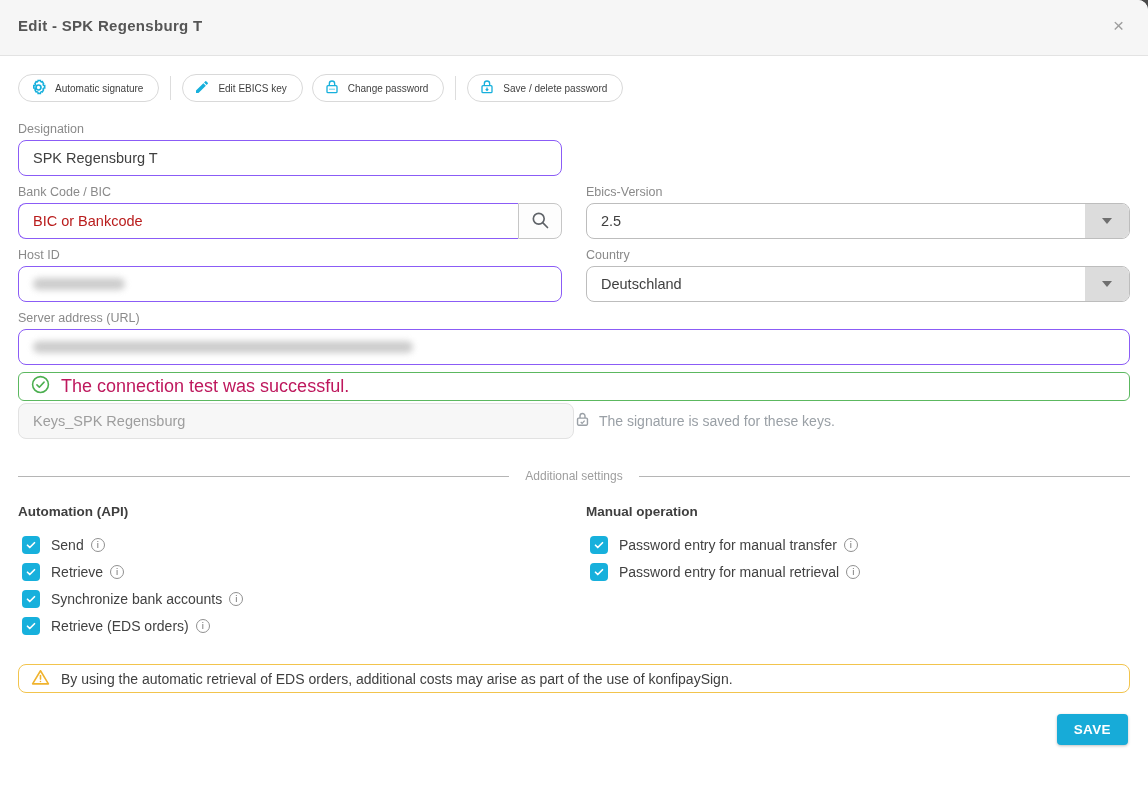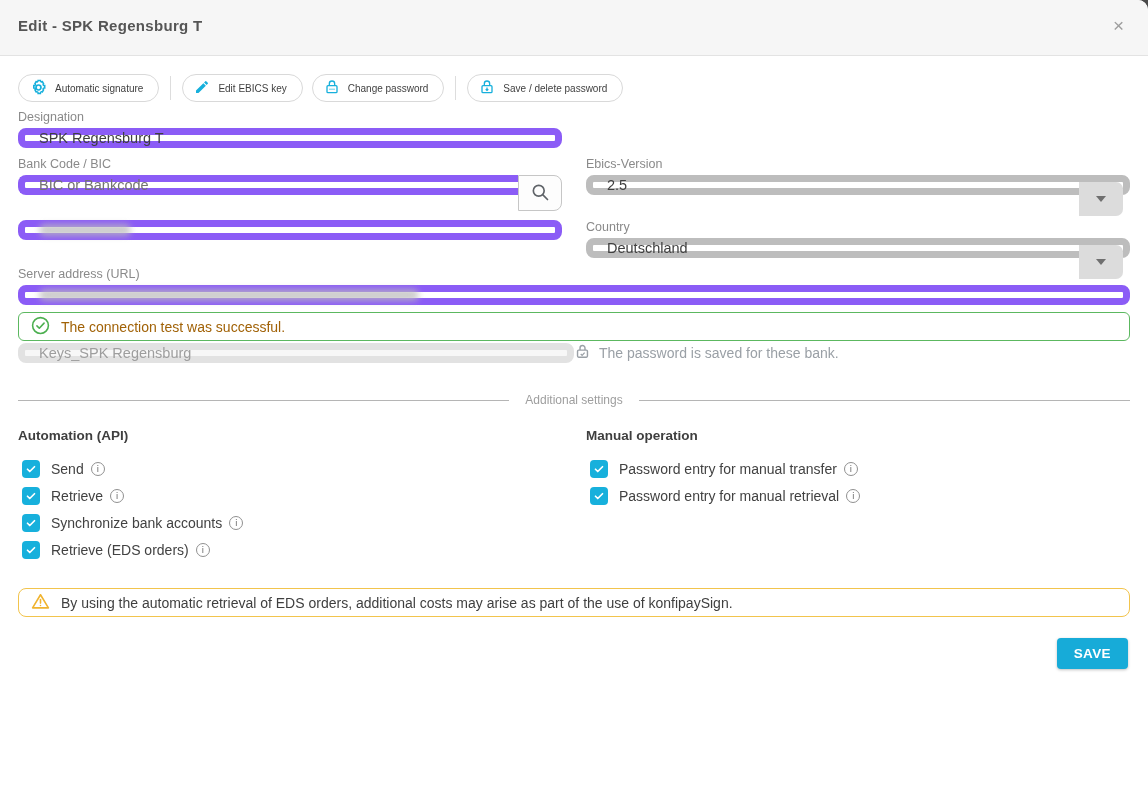--- a/index.html
+++ b/index.html
@@ -37,27 +37,27 @@
     font-size:10px; color:#3f3f3f; cursor:pointer; white-space:nowrap;
   }
   .tbtn svg { flex:0 0 auto; }
   .tb-divider { width:1px; height:24px; background:#ddd; margin:0 2px; }
 
   
   .grid2 { display:grid; grid-template-columns:1fr 1fr; column-gap:24px; }
   .field { margin-top:9px; }
   .field-label { font-size:12.5px; color:#8a8a8a; margin-bottom:4px; display:block; }
   .input {
-    height:20px; width:100%;
-    border:7px solid #8b5cf6; border-radius:8px;
+    height:36px; width:100%;
+    border:1px solid #8b5cf6; border-radius:8px;
     display:flex; align-items:center; padding:0 14px;
     font-size:14.5px; color:#3f3f3f; background:#fff;
   }
   .input.disabled { background:#f7f7f7; border-color:#e2e2e2; color:#9e9e9e; }
-  .placeholder { color:#737373; }
+  .placeholder { color:#b91c1c; }
   .redacted {
     display:inline-block; height:12px; border-radius:6px;
     background:#bcbcbc; filter:blur(3px); opacity:.75;
   }
   .w90 { width:92px; } .w70 { width:72px; } .w380 { width:380px; }
 
   .input-group { display:flex; }
   .input-group .input { border-radius:8px 0 0 8px; border-right:none; flex:1; }
   .search-btn {
     width:44px; height:36px; border:1px solid #c6c6c6; border-radius:0 8px 8px 0;
@@ -69,21 +69,21 @@
     position:absolute; top:0; right:0; width:44px; height:34px;
     background:#dcdcdc; border-radius:0 7px 7px 0;
     display:flex; align-items:center; justify-content:center;
   }
   .caret { width:0; height:0; border-left:5px solid transparent; border-right:5px solid transparent; border-top:6px solid #6f6f6f; }
 
   
   .success-box {
     margin-top:7px; height:29px; border:1px solid #5cb860; border-radius:6px;
     display:flex; align-items:center; gap:11px; padding:0 12px;
-    font-size:14px; color:#a16207; background:#fff;
+    font-size:18px; color:#be185d; background:#fff;
   }
   .annotation-box {
     margin:4px 0 3px -18px; width:243px; height:37px;
     border:5px solid #e3201b; border-radius:8px; background:#fff;
     display:flex; align-items:center; padding-left:13px;
     font-size:12px; color:#8a8a8a; white-space:nowrap;
   }
   .keys-row { display:grid; grid-template-columns:1fr 1fr; align-items:center; margin-top:2px; }
   .pwd-saved { display:flex; align-items:center; gap:8px; font-size:14px; color:#9aa0a6; }
 
@@ -171,21 +171,21 @@
               <rect x="4.5" y="10" width="15" height="10.5" rx="1.5"></rect>
               <path d="M8 10V7a4 4 0 0 1 8 0v3"></path>
               <path d="M12 12.8v4.4M10 15.4l2 1.8 2-1.8" stroke-width="1.8"></path>
             </svg>
         </span>
         <span>Save / delete password</span>
       </button>
     </div>
 
     <div class="grid2">
-      <div class="field" style="margin-top:8px;">
+      <div class="field" style="margin-top:20px;">
         <span class="field-label">Designation</span>
         <div class="input">
           <span>SPK Regensburg T</span>
         </div>
       </div>
       <div></div>
     </div>
 
 
     <div class="grid2">
@@ -211,20 +211,21 @@
           <span>2.5</span>
           <span class="select-arrow">
               <span class="caret"></span>
             </span>
         </div>
       </div>
     </div>
 
     <div class="grid2">
       <div class="field">
+        <span class="field-label">Host ID</span>
         <div class="input">
           <span class="redacted w90"></span>
         </div>
       </div>
       <div class="field">
         <span class="field-label">Country</span>
         <div class="input select">
           <span>Deutschland</span>
           <span class="select-arrow">
               <span class="caret"></span>
@@ -256,21 +257,21 @@
         <span>Keys_SPK Regensburg</span>
       </div>
       <div class="pwd-saved">
         <span>
           <svg width="17" height="17" viewBox="0 0 24 24" fill="none" stroke="#9aa0a6" stroke-width="2">
               <rect x="5" y="10" width="14" height="10" rx="1.5"></rect>
               <path d="M8.5 10V7a3.5 3.5 0 0 1 7 0v3"></path>
               <path d="M9.5 15.5l2 2 3.5-4" stroke-width="1.8"></path>
             </svg>
         </span>
-        <span>The password is saved for these bank.</span>
+        <span>The signature is saved for these keys.</span>
       </div>
     </div>
 
     <div class="section-divider">
       <span class="line"></span>
       <span class="lbl">Additional settings</span>
       <span class="line"></span>
     </div>
 
     <div class="settings-cols">

